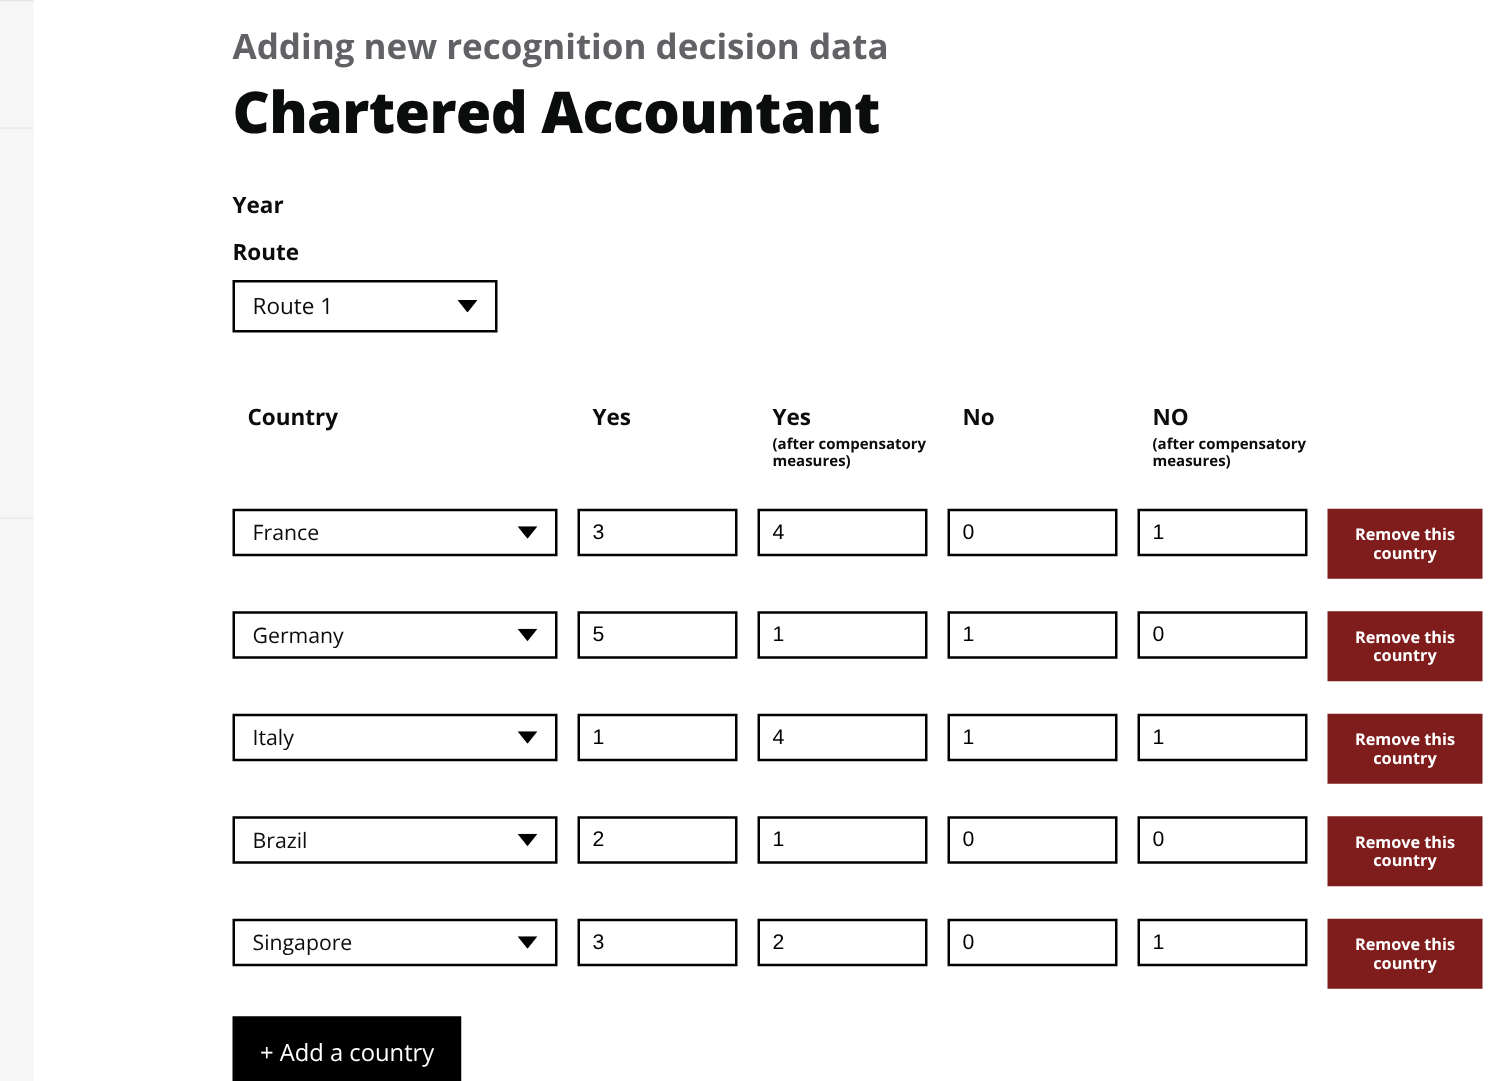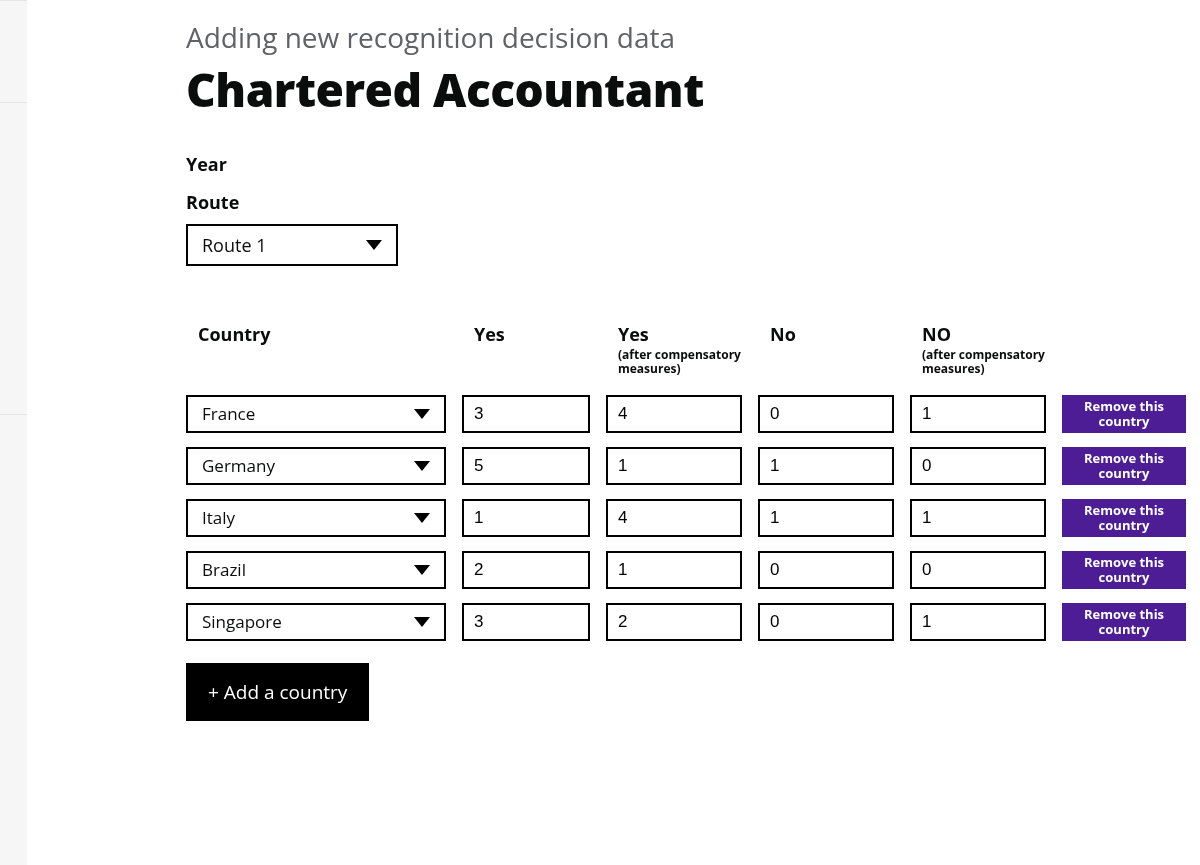--- a/index.html
+++ b/index.html
@@ -28,21 +28,21 @@
 
   .page {
     position:absolute;
     left:186px;
     top:18px;
     right:24px;
   }
   .subtitle{
     color:#606265;
     font-size:28px;
-    font-weight:400;
+    font-weight:700;
   }
   h1.title{
     margin:2px 0 32px 0;
     font-size:46px;
     font-weight:800;
     letter-spacing:-0.5px;
   }
   .field-label{
     font-weight:700;
     font-size:18px;
@@ -96,48 +96,49 @@
     font-size:12px;
     line-height:1.2;
     margin-top:2px;
   }
   .rows{margin-top:18px;display:flex;flex-direction:column;row-gap:14px;}
   .row{
     display:grid;
     grid-template-columns: 260px 128px 136px 136px 136px 124px;
     column-gap:16px;
     align-items:stretch;
+    margin-top:12px;
   }
   .row .select-box{
     margin-top:0;
     width:auto;
     height:38px;
     padding:4px 14px;
     font-size:17px;
   }
   .num-input{
     height:38px;
     border:2px solid #000;
     padding:4px 10px;
     font-size:17px;
     width:100%;
   }
   .remove-btn{
     display:flex;
     align-items:center;
     justify-content:center;
-    background:#4c1d95;
+    background:#7f1d1d;
     color:#fff;
     font-weight:700;
     font-size:13px;
     text-align:center;
     line-height:1.15;
     padding:2px 6px;
     cursor:pointer;
-    height:38px;
+    height:56px;
   }
   .add-btn{
     display:inline-flex;
     align-items:center;
     justify-content:center;
     background:#000;
     color:#fff;
     height:58px;
     padding:0 22px;
     font-size:19px;

